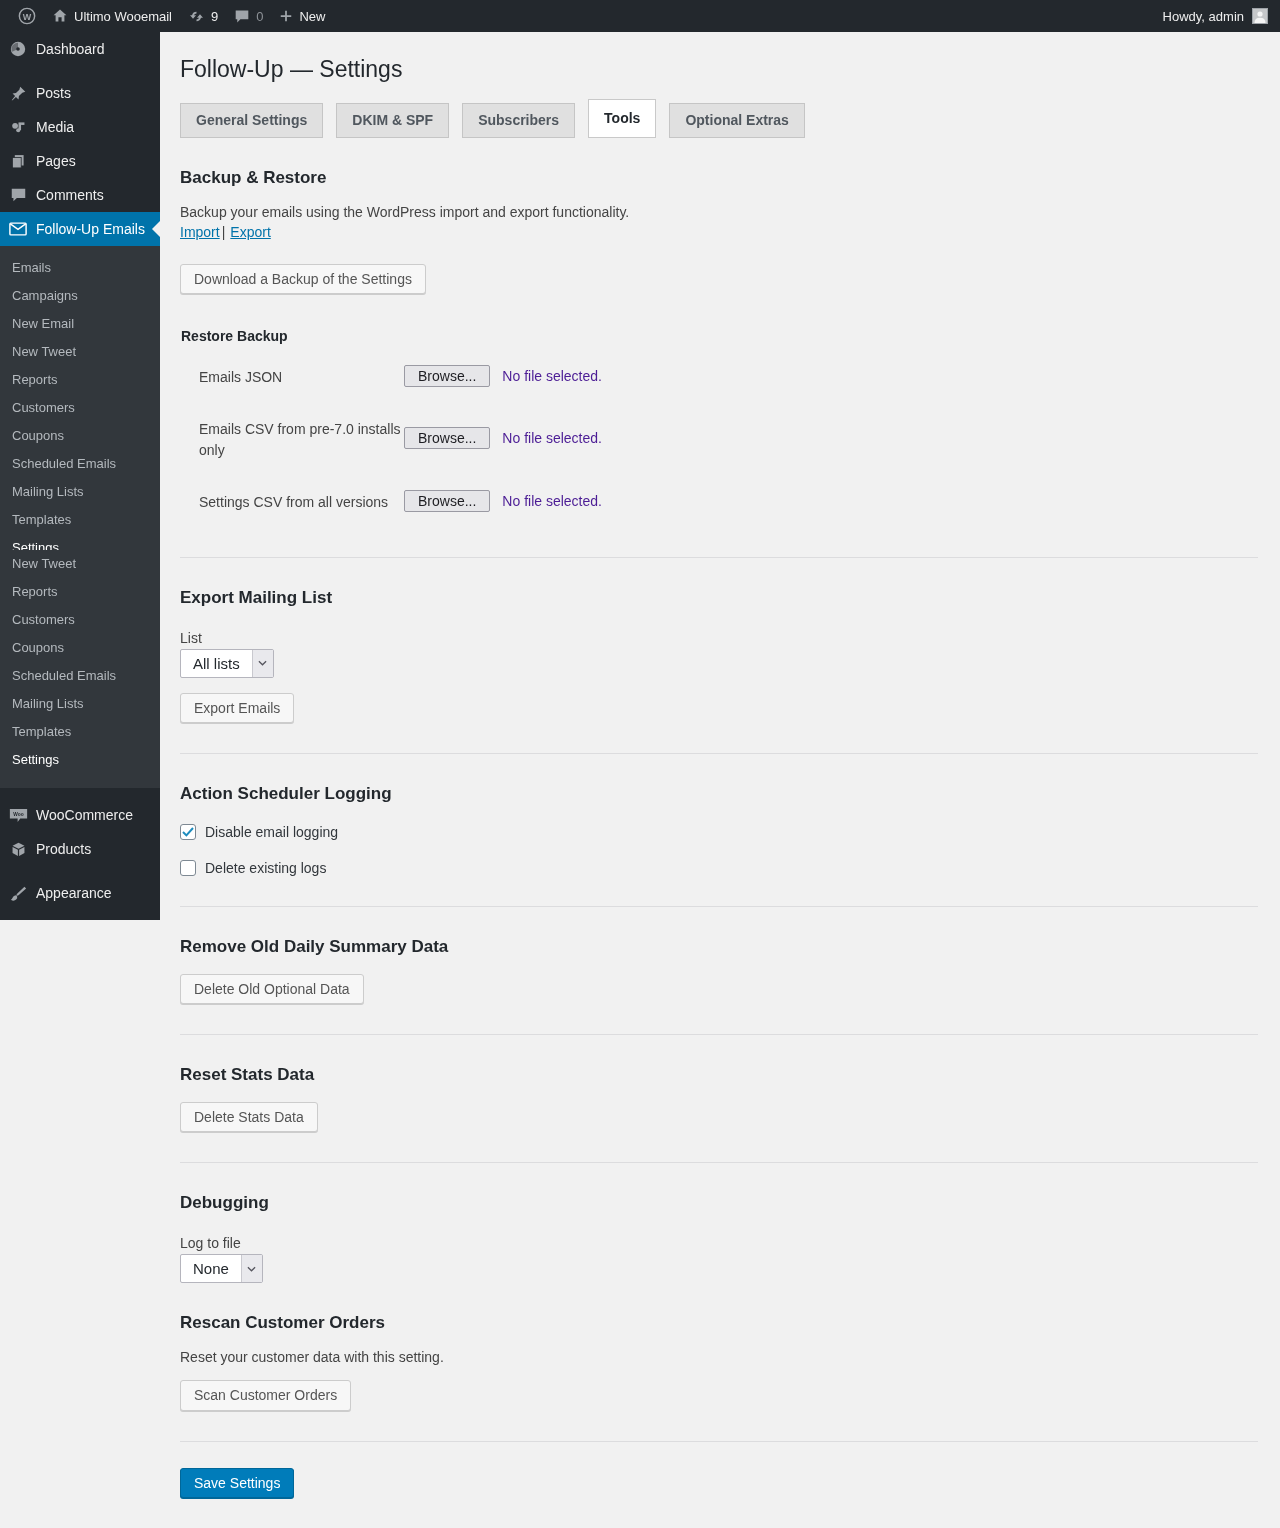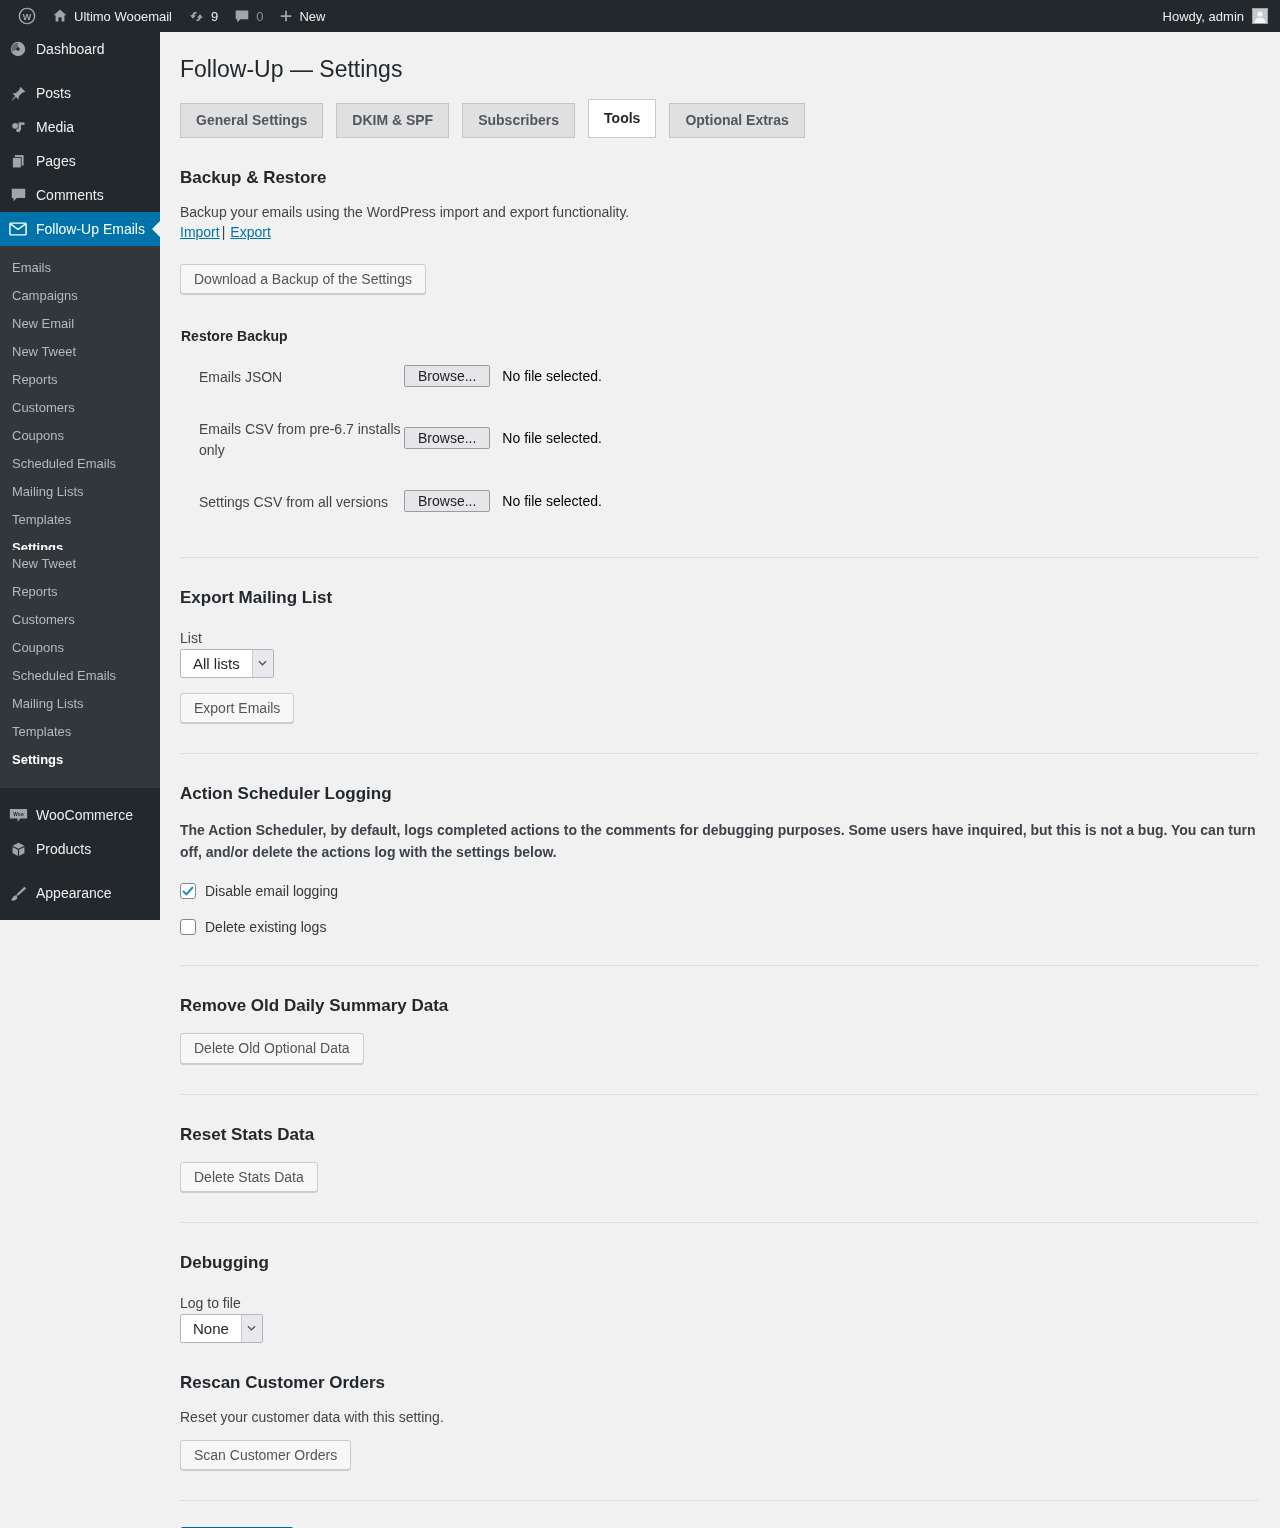--- a/index.html
+++ b/index.html
@@ -36,21 +36,21 @@
   .menu-item.active::after {
     content:""; position:absolute; right:0; top:50%; margin-top:-8px;
     border:8px solid transparent; border-right-color:#f1f1f1;
   }
   .menu-sep { height:10px; }
   .submenu { background:#32373c; padding:8px 0 14px; }
   .submenu-item {
     display:block; padding:6px 0 6px 12px; font-size:13px; color:#b4b9be;
     cursor:pointer; line-height:16px;
   }
-  .submenu-item.current { color:#fff; font-weight:bold; }
+  .submenu-item.current { color:#fff; font-weight:normal; }
   .submenu-item.clipped { height:16px; overflow:hidden; padding-bottom:0; }
   
   .main { flex:1; min-height:1496px; padding:10px 22px 0 20px; position:relative; }
   h1.page-title { font-size:23px; font-weight:400; color:#23282d; margin:9px 0 0; padding:4px 0; line-height:1.3; }
   .nav-tabs { margin-top:10px; display:flex; align-items:flex-end; }
   .nav-tab {
     display:inline-block; padding:8px 15px; margin-right:13px;
     background:#e0e0e0; border:1px solid #c5c5c5;
     font-size:14px; font-weight:bold; color:#50575e; cursor:pointer; line-height:1.2;
   }
@@ -74,21 +74,21 @@
   h4.sub-heading { font-size:14px; font-weight:bold; color:#23282d; margin:34px 0 6px; padding-left:1px; }
   
   .form-row { display:flex; padding:14px 0; }
   .form-row .row-label { width:224px; flex:none; padding-left:19px; color:#444; line-height:1.5; padding-top:3px; }
   .file-input { display:flex; align-items:center; gap:12px; }
   .browse-btn {
     background:#e6e6e9; border:1px solid #9a9aa3; border-radius:2px;
     font-size:14px; color:#1d1d22; padding:2px 13px; cursor:pointer;
     font-family:"Liberation Sans", sans-serif;
   }
-  .no-file { color:#000000; }
+  .no-file { color:#4c1d95; }
   hr.divider { border:0; border-top:1px solid #dcdcde; margin:30px 0 0; }
   .field-label { display:block; margin:22px 0 3px; color:#444; }
   
   .select {
     display:inline-flex; align-items:stretch; background:#fff;
     border:1px solid #b5b5bd; border-radius:2px; height:29px; cursor:pointer;
   }
   .select .select-value { display:flex; align-items:center; padding:0 12px; font-size:15px; color:#23282d; }
   .select .select-arrow { width:21px; background:#e9e9ed; border-left:1px solid #c9c9cf; display:flex; align-items:center; justify-content:center; }
   
@@ -282,21 +282,21 @@
     <h4 class="sub-heading">Restore Backup</h4>
 
     <div class="form-row">
       <span class="row-label">Emails JSON</span>
       <span class="file-input">
         <button class="browse-btn">Browse...</button>
         <span class="no-file">No file selected.</span>
       </span>
     </div>
     <div class="form-row">
-      <span class="row-label">Emails CSV from pre-6.7 installs only</span>
+      <span class="row-label">Emails CSV from pre-7.0 installs only</span>
       <span class="file-input">
         <button class="browse-btn">Browse...</button>
         <span class="no-file">No file selected.</span>
       </span>
     </div>
     <div class="form-row">
       <span class="row-label">Settings CSV from all versions</span>
       <span class="file-input">
         <button class="browse-btn">Browse...</button>
         <span class="no-file">No file selected.</span>
@@ -317,21 +317,20 @@
       </span>
     </span>
     <div style="margin-top:15px;">
       <button class="button">Export Emails</button>
     </div>
 
     <hr class="divider">
 
     
     <h3 class="section-heading">Action Scheduler Logging</h3>
-    <p class="strong-desc">The Action Scheduler, by default, logs completed actions to the comments for debugging purposes. Some users have inquired, but this is not a bug. You can turn off, and/or delete the actions log with the settings below.</p>
     <div class="checkbox-row">
       <span class="checkbox">
         <svg width="12" height="10" viewBox="0 0 12 10">
             <path d="M1 5 L4.4 8.4 L11 1" fill="none" stroke="#1e8cbe" stroke-width="2"></path>
           </svg>
       </span>
       <span class="checkbox-label">Disable email logging</span>
     </div>
     <div class="checkbox-row">
       <span class="checkbox"></span>

